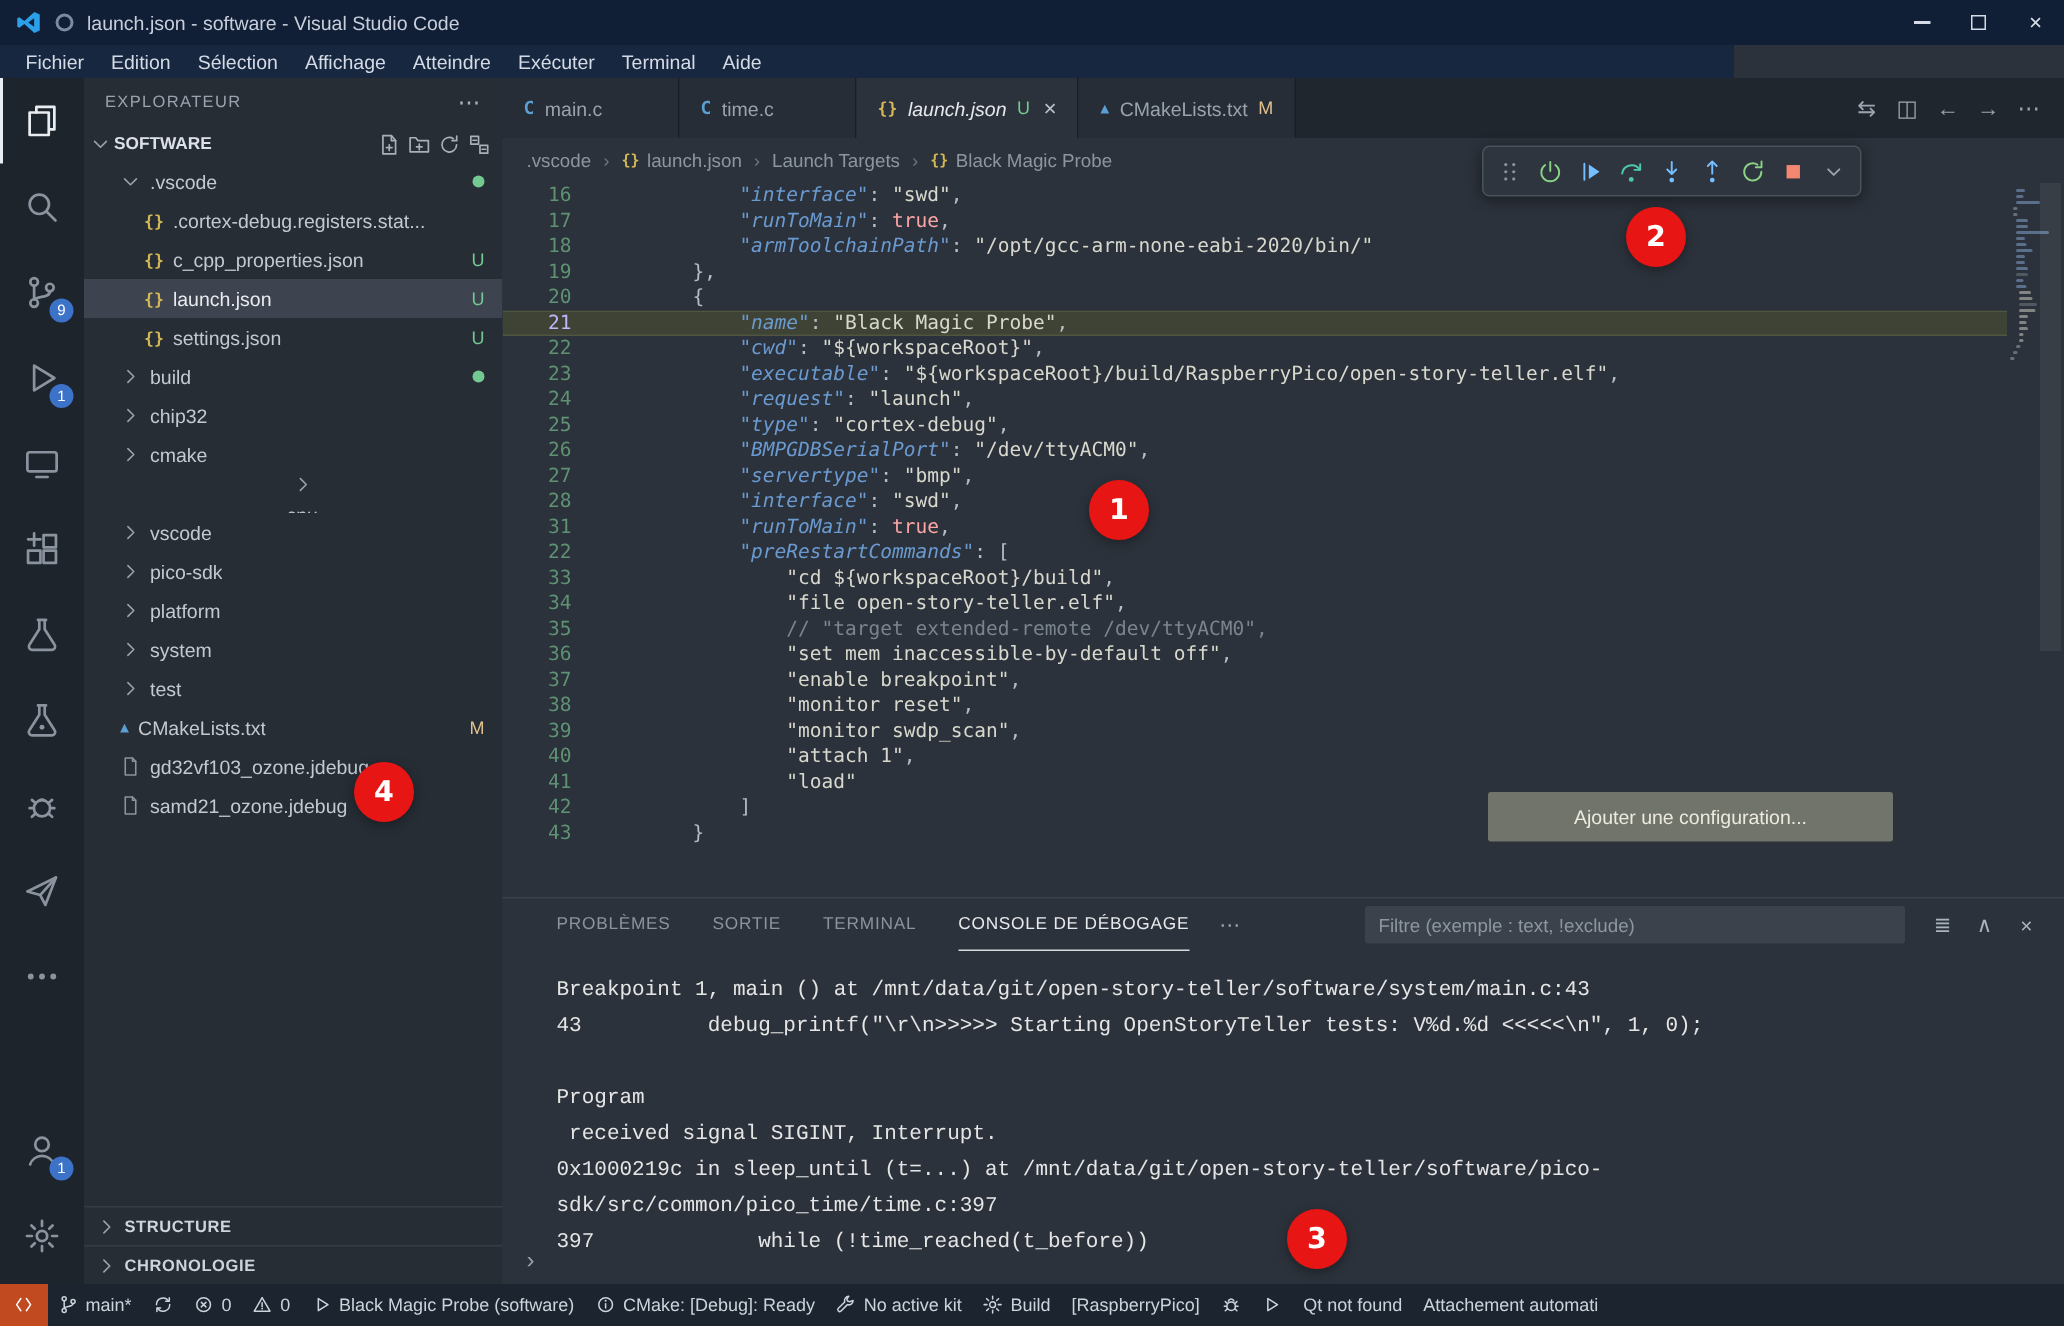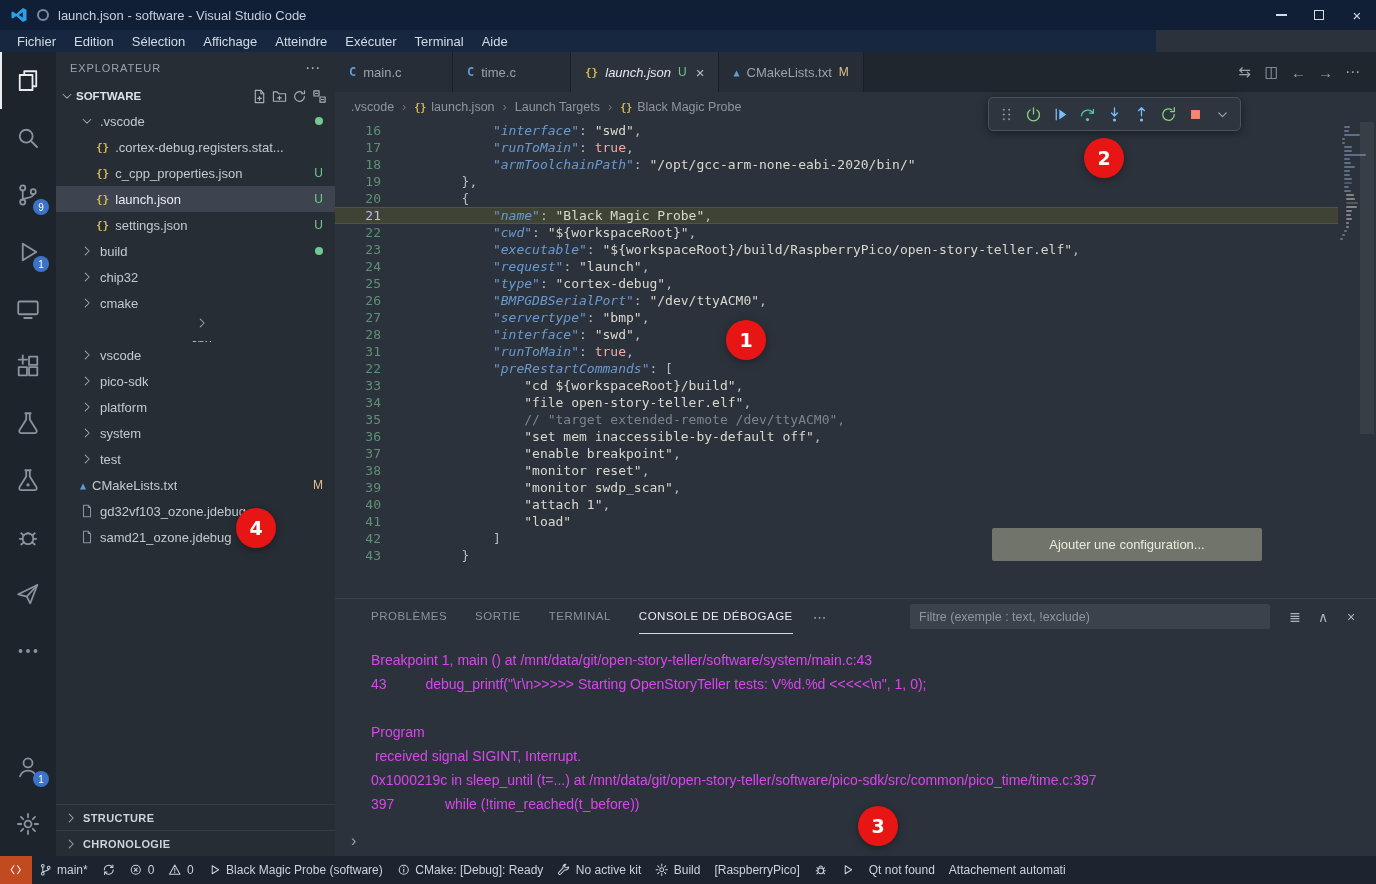--- a/index.html
+++ b/index.html
@@ -96,22 +96,22 @@
   #panel-tabs{display:flex;gap:28px;height:100%;}
   .p-tab{display:flex;align-items:center;font-size:11.5px;letter-spacing:.5px;color:#8a939e;height:100%;
     border-bottom:1px solid transparent;}
   .p-tab.active{color:#e7e9ec;border-bottom-color:#d7dade;}
   #panel-more{color:#9aa3ad;margin-left:20px;font-size:14px;}
   #panel-filter{margin-left:auto;width:360px;height:25px;background:#3b424c;border:1px solid #3b424c;border-radius:2px;
     color:#d5dae0;font-size:12.5px;padding:0 8px;outline:none;font-family:inherit;}
   #panel-filter::placeholder{color:#8d97a1;}
   #panel-actions{display:flex;gap:2px;margin-left:12px;color:#aab3bd;}
   .p-act{width:26px;height:26px;display:flex;align-items:center;justify-content:center;font-size:14px;}
-  #console{padding:14px 20px 0 36px;font-family:Liberation Sans, sans-serif;
-    font-size:14px;line-height:24px;color:#d946ef;}
+  #console{padding:14px 20px 0 36px;font-family:Liberation Mono, monospace;
+    font-size:14px;line-height:24px;color:#e5e5e5;}
   .con-line{white-space:pre-wrap;max-width:990px;}
   #console-prompt{position:absolute;left:16px;bottom:6px;color:#98a3ae;font-size:16px;}
   
   #statusbar{position:absolute;left:0;top:856px;width:1376px;height:28px;background:#1c2430;display:flex;
     align-items:center;color:#ccd3da;font-size:12px;overflow:hidden;}
   .sb-item{display:flex;align-items:center;gap:5px;padding:0 7px;height:100%;white-space:nowrap;}
   .sb-item .ic{display:flex;}
   .sb-item .ic svg{width:13.5px;height:13.5px;display:block;}
   .sb-item.remote{background:#c14a21;color:#fff;padding:0 9px;}
   

